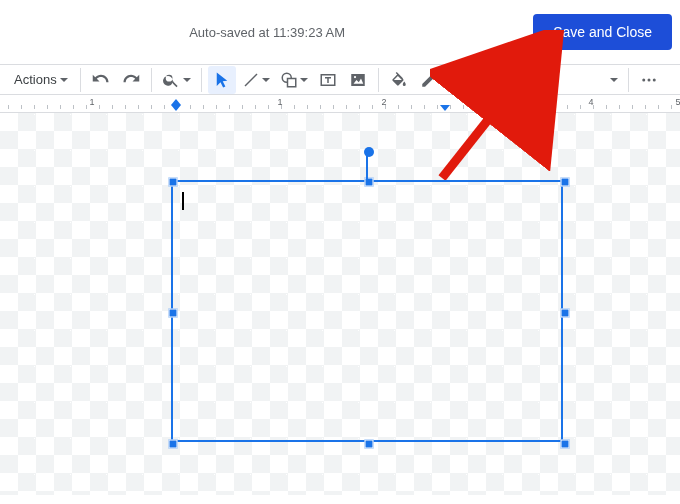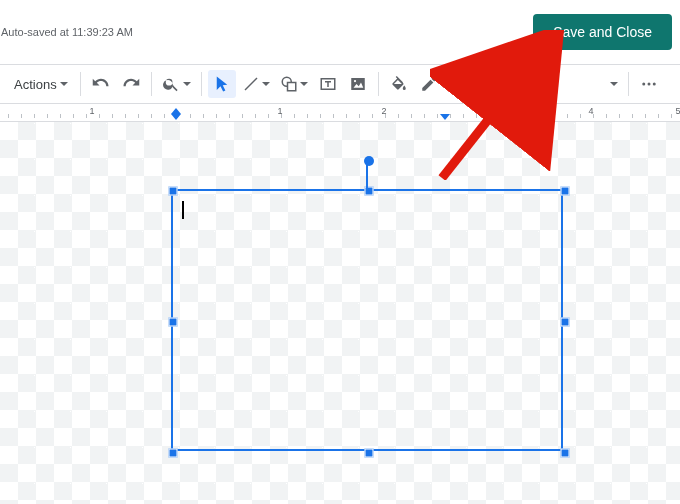--- a/index.html
+++ b/index.html
@@ -1,30 +1,30 @@
 <!DOCTYPE html>
 <html><head>
 <meta charset="utf-8">
 <style>
   * { box-sizing: border-box; margin: 0; padding: 0; }
   html, body { width: 680px; height: 504px; font-family: Arial, sans-serif; overflow: hidden; background: #fff; }
 
   
   .header { display: flex; align-items: center; height: 64px; padding: 0 8px 0 6px; }
   .title   { font-size: 22px; color: #202124; font-weight: 400; }
-  .saved   { flex: 1; font-size: 11px; color: #5f6368; margin-left: -5px; }
+  .saved   { flex: 1; text-align: center; font-size: 13px; color: #5f6368; margin-left: -5px; }
   .save-btn{
-    background: #0f766e; color: #fff; border: 0; border-radius: 4px;
+    background: #1d4ed8; color: #fff; border: 0; border-radius: 4px;
     height: 36px; padding: 0 20px; font-size: 14px; font-weight: 500;
     cursor: pointer;
   }
 
   
   .toolbar { border-top: 1px solid #dadce0; border-bottom: 1px solid #dadce0;
-             height: 40px; display: flex; align-items: center; padding: 0 6px;
+             height: 31px; display: flex; align-items: center; padding: 0 6px;
              gap: 2px; color: #5f6368; font-size: 13px; }
   .tb-item { height: 28px; min-width: 28px; display: inline-flex; align-items: center;
              justify-content: center; border-radius: 3px; cursor: pointer;
              padding: 0 4px; }
   .tb-item.sel { background: #e8f0fe; }
   .tb-sep  { width: 0; height: 24px; border-left: 1px solid #dadce0; margin: 0 4px; }
   .actions-btn { padding: 0 6px 0 8px; font-size: 13px; color: #3c4043; gap: 3px; }
   .font-btn    { width: 88px; justify-content: flex-start; padding: 0 8px; color: #3c4043; gap: 24px; }
   svg { display: block; }
   .caret { width: 0; height: 0; border-left: 4px solid transparent;

